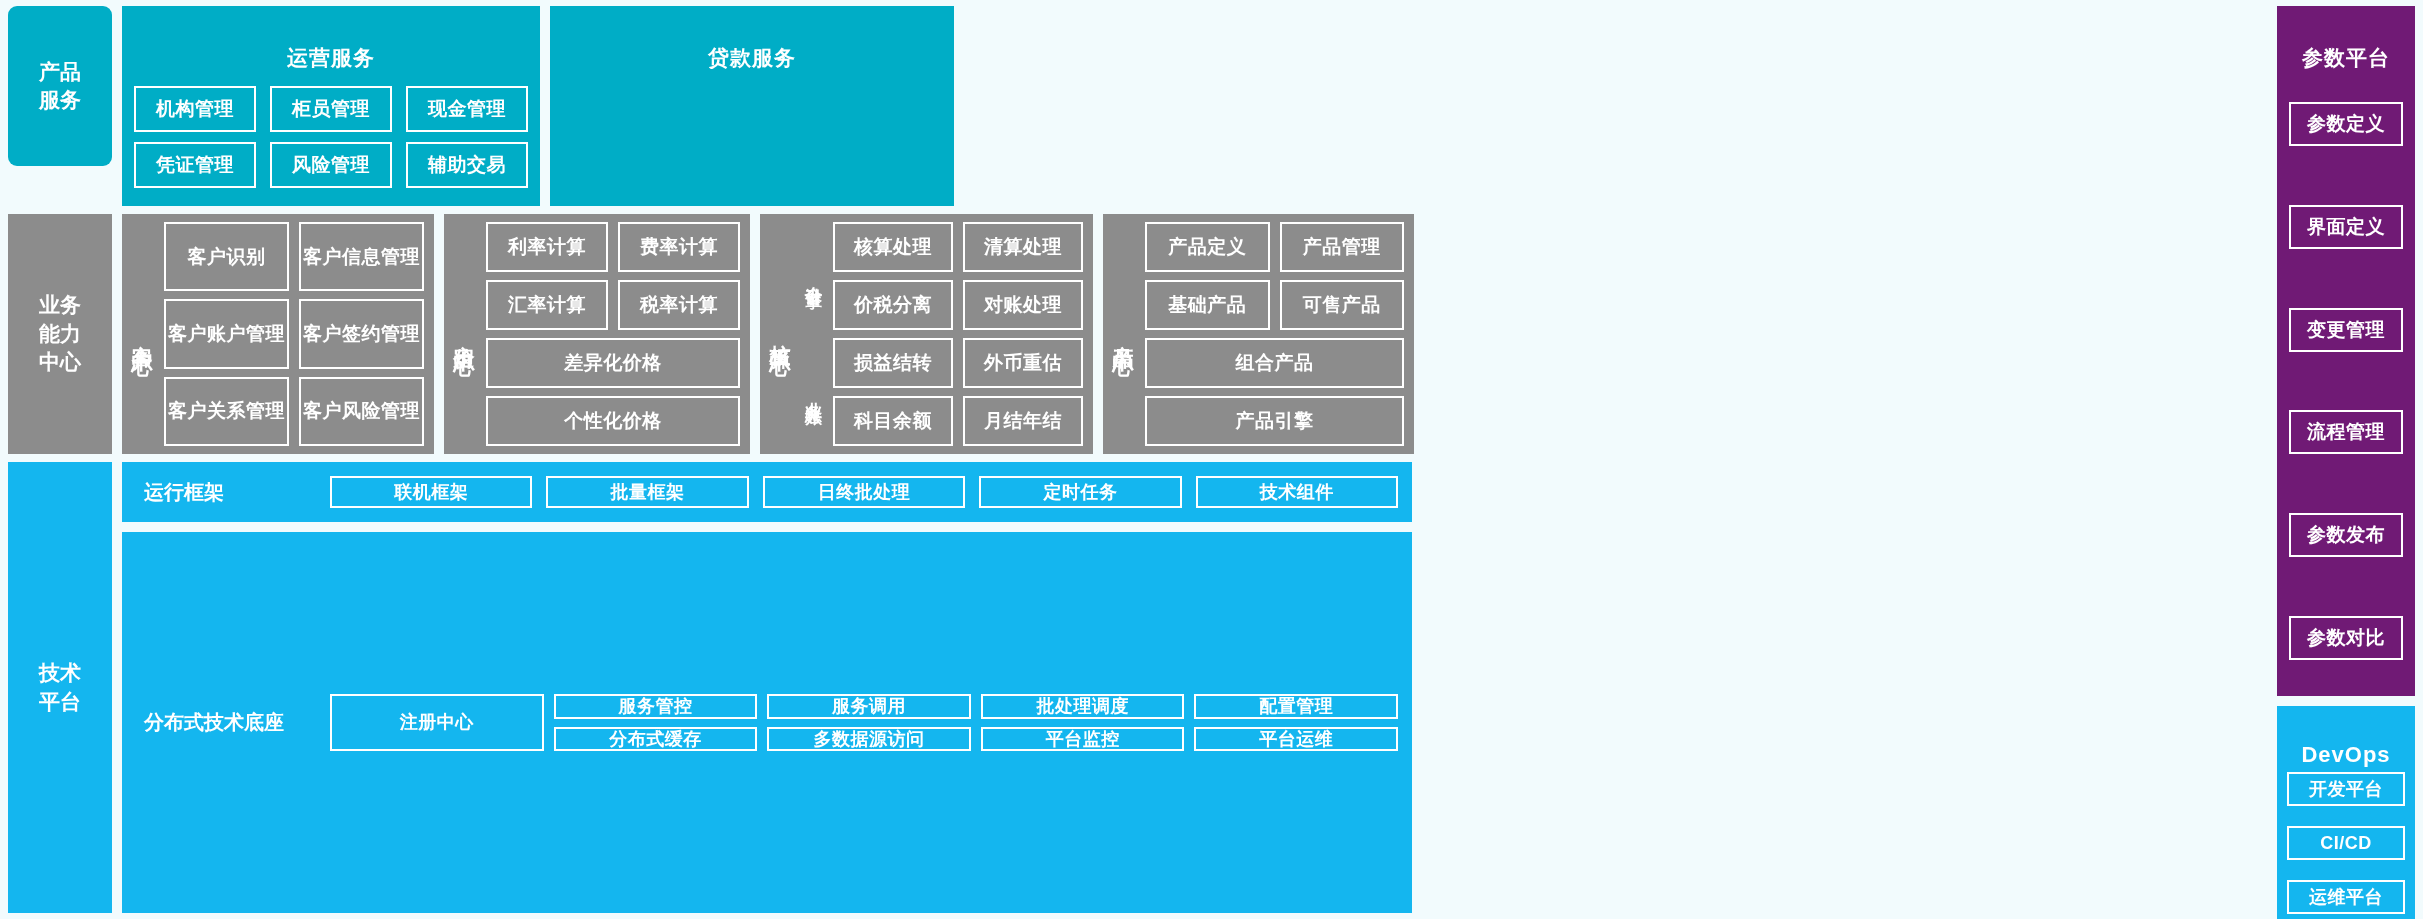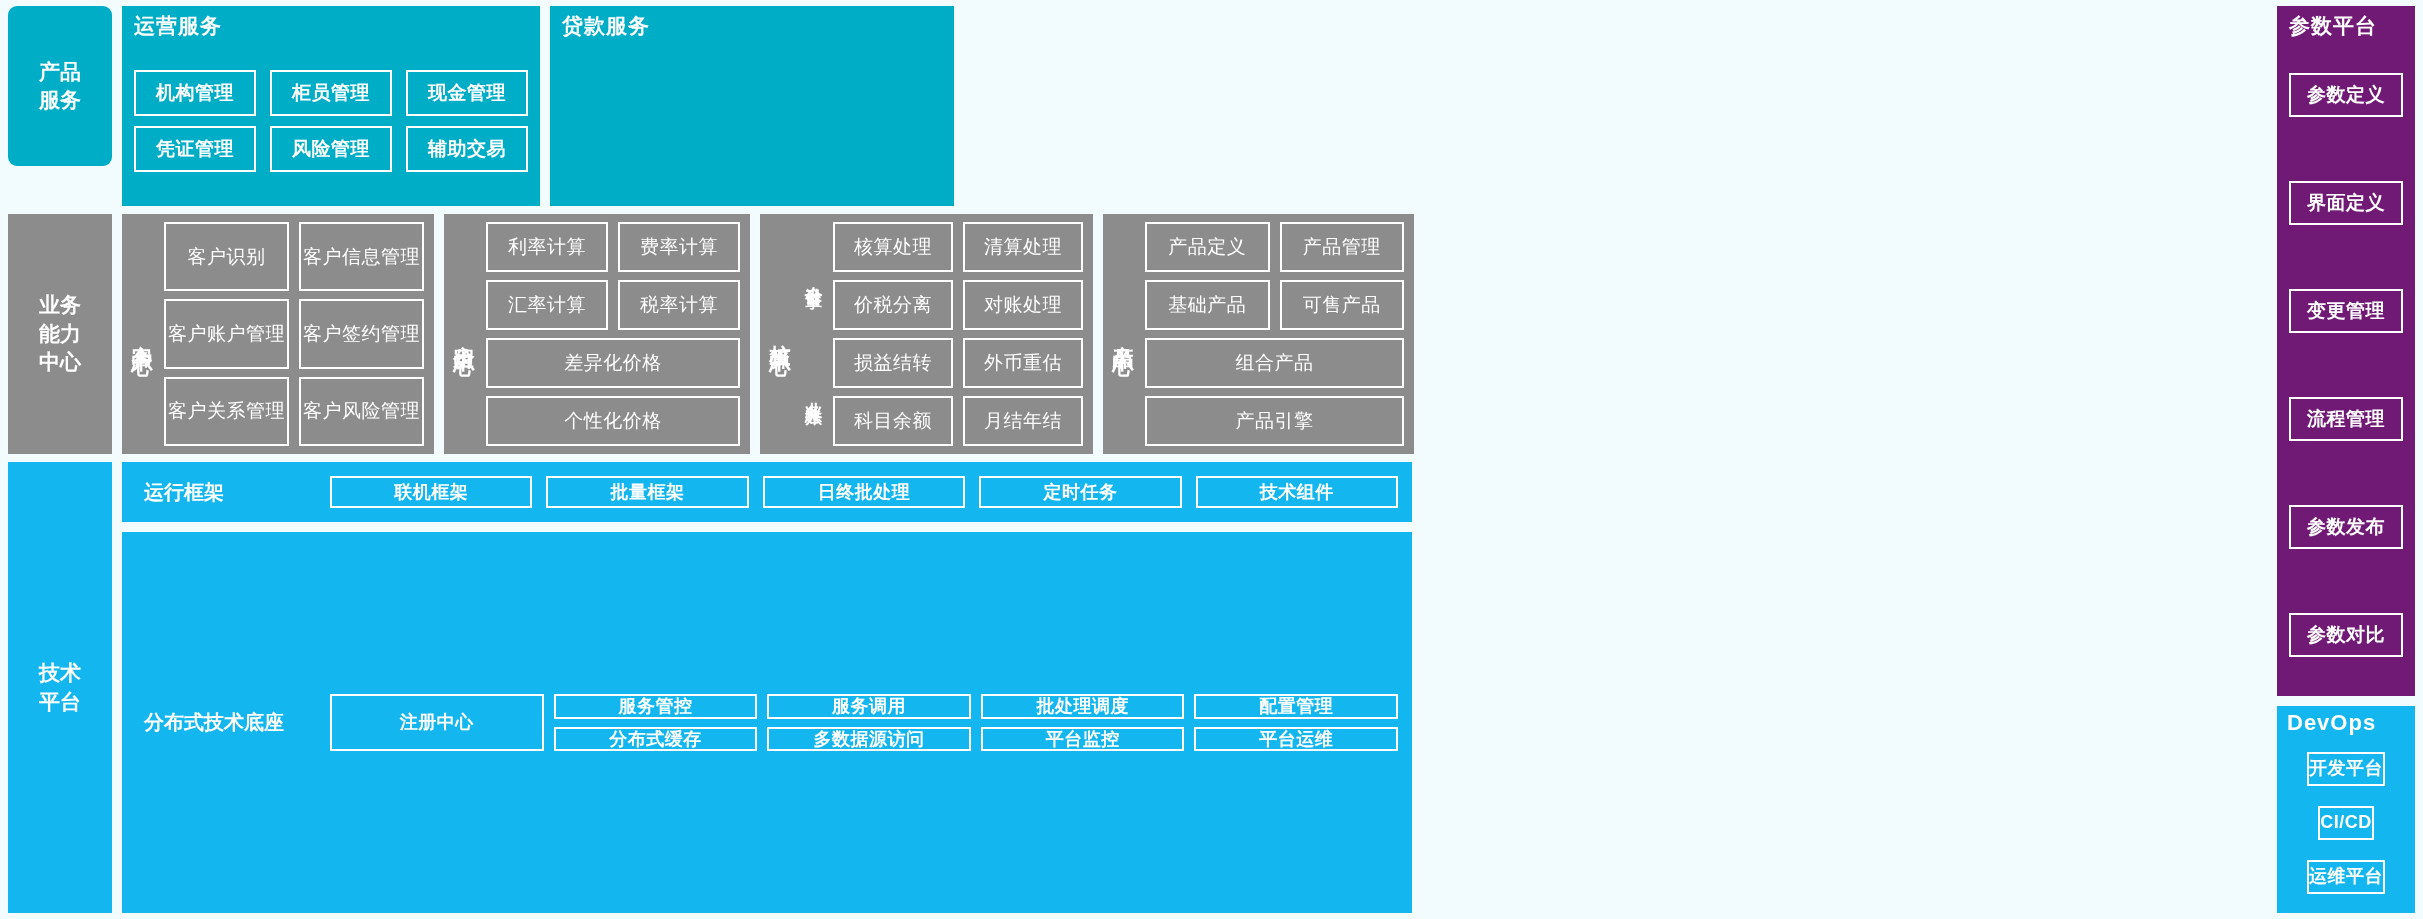--- a/index.html
+++ b/index.html
@@ -32,28 +32,29 @@
     display: flex;
     align-items: center;
     justify-content: center;
     text-align: center;
     font-weight: bold;
     font-size: 19px;
     line-height: 1.15;
     letter-spacing: 0.5px;
     white-space: nowrap;
   }
-  .cell.gray-cell { font-weight: normal; }
+  .cell.gray-cell { font-weight: bold; }
 
   .band-title {
     color: #ffffff;
     font-weight: bold;
     font-size: 21px;
-    text-align: left;
+    text-align: center;
     letter-spacing: 1px;
+    margin-top: 32px;
   }
 
   
   .rail {
     width: 104px;
     flex: 0 0 104px;
     color: #fff;
     font-weight: bold;
     font-size: 21px;
     line-height: 1.35;
@@ -177,21 +178,21 @@
   .param-list .cell { height: 44px; font-size: 19px; }
 
   .devops-panel {
     background: #14b6ef;
     flex: 1 1 auto;
     padding: 4px 10px 8px 10px;
     display: flex;
     flex-direction: column;
   }
   .devops-panel .band-title { font-size: 22px; margin-bottom: 4px; }
-  .devops-list { flex: 1; display: flex; flex-direction: column; gap: 20px; justify-content: center; align-items: center; }
+  .devops-list { flex: 1; display: flex; flex-direction: column; gap: 20px; justify-content: center; }
   .devops-list .cell { height: 34px; font-size: 18px; }
 </style>
 </head>
 <body>
 
 <div class="page">
 
   <div class="row1">
     <div class="rail cyan">
       <span style="white-space:pre-line">产品

